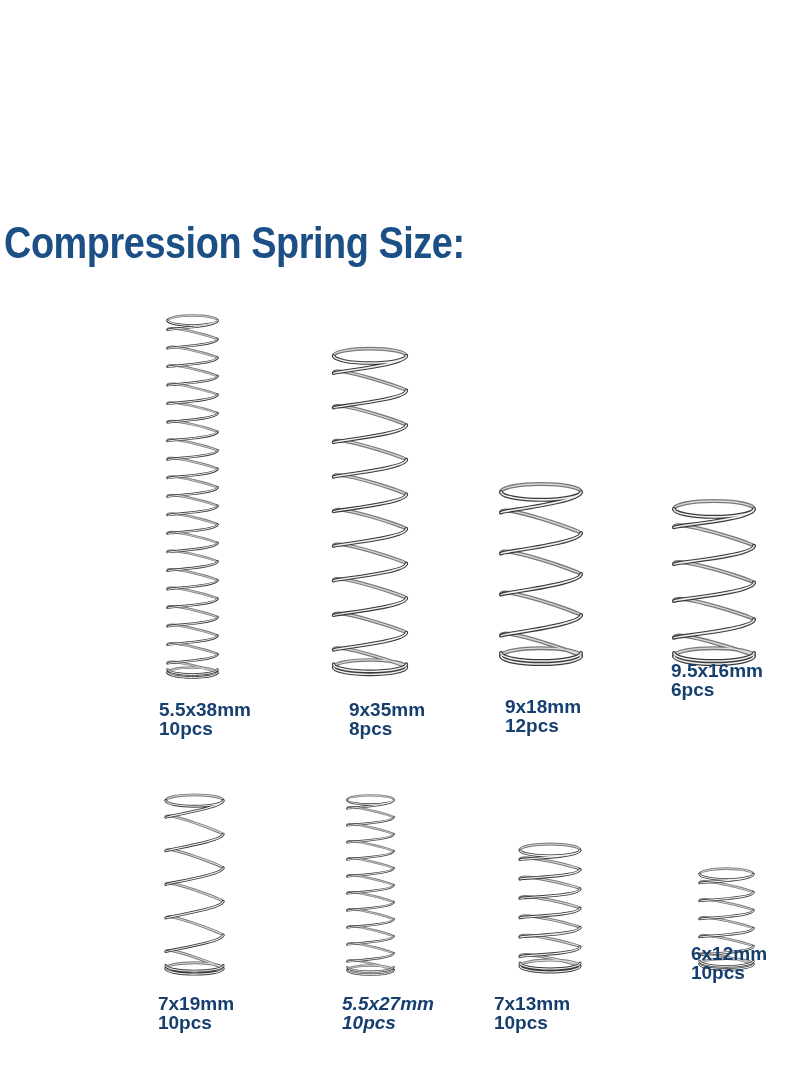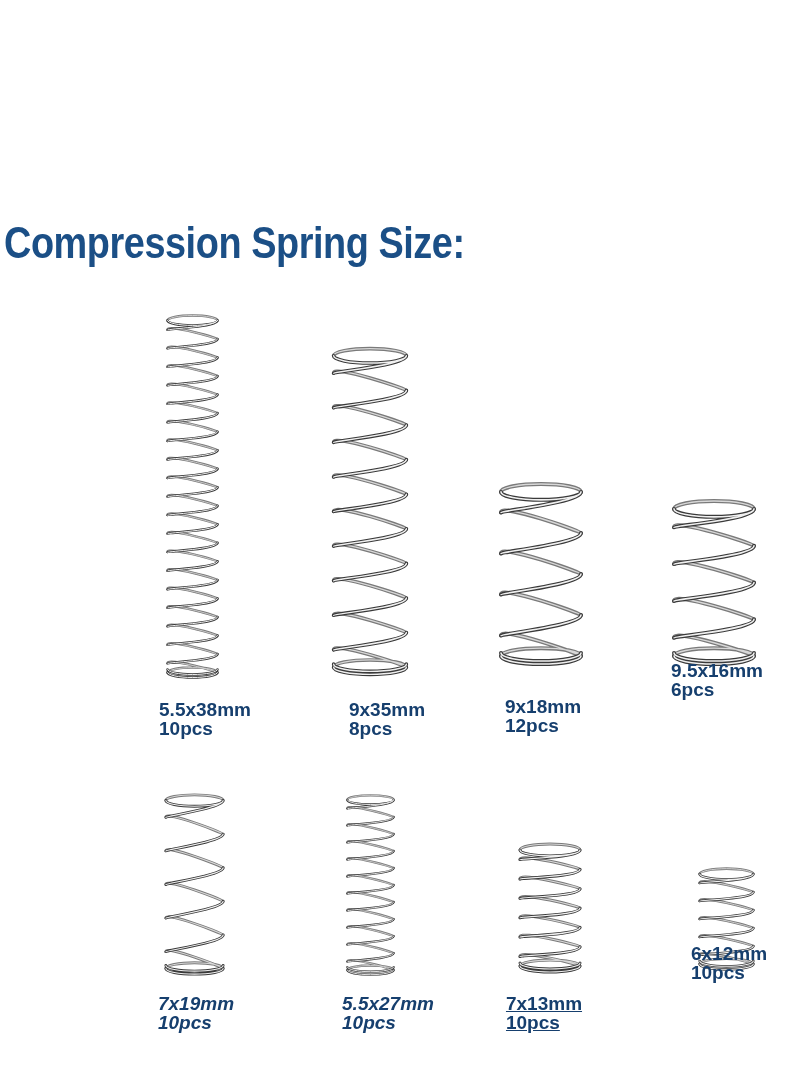--- a/index.html
+++ b/index.html
@@ -62,39 +62,39 @@
     </div>
     <div class="label" style="left: 717px; top: 661px;"><span class="size">9.5x16mm</span><span class="pcs">6pcs</span></div>
     <div class="spring" style="left: 163px; top: 792px;">
       <svg width="63" height="185" viewBox="0 0 63 185">
         <path d="M 2.8636363636363633 8.533636363636363 A 28.636363636363637 5.67 0 1 1 60.13636363636364 8.533636363636363 M 2.8636363636363633 25.32690909090909 C 2.8636363636363633 18.522909090909092, 60.13636363636364 40.98618181818182, 60.13636363636364 42.12018181818182 M 2.8636363636363633 58.91345454545455 C 2.8636363636363633 52.10945454545455, 60.13636363636364 74.57272727272728, 60.13636363636364 75.70672727272728 M 2.8636363636363633 92.5 C 2.8636363636363633 85.696, 60.13636363636364 108.15927272727274, 60.13636363636364 109.29327272727274 M 2.8636363636363633 126.08654545454547 C 2.8636363636363633 119.28254545454547, 60.13636363636364 141.7458181818182, 60.13636363636364 142.8798181818182 M 2.8636363636363633 159.67309090909092 C 2.8636363636363633 152.86909090909091, 60.13636363636364 175.33236363636368, 60.13636363636364 176.46636363636367 M 2.8636363636363633 176.46636363636364 A 28.636363636363637 5.67 0 1 1 60.13636363636364 176.46636363636364 " fill="none" stroke="#7a7a7a" stroke-width="2.8636363636363638" stroke-linecap="round"></path>
         <path d="M 2.8636363636363633 8.533636363636363 A 28.636363636363637 5.67 0 1 1 60.13636363636364 8.533636363636363 M 2.8636363636363633 25.32690909090909 C 2.8636363636363633 18.522909090909092, 60.13636363636364 40.98618181818182, 60.13636363636364 42.12018181818182 M 2.8636363636363633 58.91345454545455 C 2.8636363636363633 52.10945454545455, 60.13636363636364 74.57272727272728, 60.13636363636364 75.70672727272728 M 2.8636363636363633 92.5 C 2.8636363636363633 85.696, 60.13636363636364 108.15927272727274, 60.13636363636364 109.29327272727274 M 2.8636363636363633 126.08654545454547 C 2.8636363636363633 119.28254545454547, 60.13636363636364 141.7458181818182, 60.13636363636364 142.8798181818182 M 2.8636363636363633 159.67309090909092 C 2.8636363636363633 152.86909090909091, 60.13636363636364 175.33236363636368, 60.13636363636364 176.46636363636367 M 2.8636363636363633 176.46636363636364 A 28.636363636363637 5.67 0 1 1 60.13636363636364 176.46636363636364 " fill="none" stroke="#d8d8d8" stroke-width="1.0022727272727272" stroke-linecap="round"></path>
         <path d="M 2.8636363636363633 8.533636363636363 A 28.636363636363637 5.67 0 1 0 60.13636363636364 8.533636363636363 M 60.13636363636364 8.533636363636363 C 60.13636363636364 15.904636363636364, 2.8636363636363633 24.19290909090909, 2.8636363636363633 25.32690909090909 M 60.13636363636364 42.12018181818182 C 60.13636363636364 49.49118181818182, 2.8636363636363633 57.77945454545455, 2.8636363636363633 58.91345454545455 M 60.13636363636364 75.70672727272728 C 60.13636363636364 83.07772727272727, 2.8636363636363633 91.366, 2.8636363636363633 92.5 M 60.13636363636364 109.29327272727274 C 60.13636363636364 116.66427272727273, 2.8636363636363633 124.95254545454547, 2.8636363636363633 126.08654545454547 M 60.13636363636364 142.8798181818182 C 60.13636363636364 150.2508181818182, 2.8636363636363633 158.53909090909093, 2.8636363636363633 159.67309090909092 M 2.8636363636363633 176.46636363636364 A 28.636363636363637 5.67 0 1 0 60.13636363636364 176.46636363636364 M 2.8636363636363633 173.46636363636364 A 28.636363636363637 5.67 0 1 0 60.13636363636364 173.46636363636364 " fill="none" stroke="#3a3a3a" stroke-width="2.8636363636363638" stroke-linecap="round"></path>
         <path d="M 2.8636363636363633 8.533636363636363 A 28.636363636363637 5.67 0 1 0 60.13636363636364 8.533636363636363 M 60.13636363636364 8.533636363636363 C 60.13636363636364 15.904636363636364, 2.8636363636363633 24.19290909090909, 2.8636363636363633 25.32690909090909 M 60.13636363636364 42.12018181818182 C 60.13636363636364 49.49118181818182, 2.8636363636363633 57.77945454545455, 2.8636363636363633 58.91345454545455 M 60.13636363636364 75.70672727272728 C 60.13636363636364 83.07772727272727, 2.8636363636363633 91.366, 2.8636363636363633 92.5 M 60.13636363636364 109.29327272727274 C 60.13636363636364 116.66427272727273, 2.8636363636363633 124.95254545454547, 2.8636363636363633 126.08654545454547 M 60.13636363636364 142.8798181818182 C 60.13636363636364 150.2508181818182, 2.8636363636363633 158.53909090909093, 2.8636363636363633 159.67309090909092 M 2.8636363636363633 176.46636363636364 A 28.636363636363637 5.67 0 1 0 60.13636363636364 176.46636363636364 M 2.8636363636363633 173.46636363636364 A 28.636363636363637 5.67 0 1 0 60.13636363636364 173.46636363636364 " fill="none" stroke="#f0f0f0" stroke-width="1.1454545454545455" stroke-linecap="round"></path>
       </svg>
     </div>
-    <div class="label" style="left: 196px; top: 994px; font-style: italic;"><span class="size">7x19mm</span><span class="pcs">10pcs</span></div>
+    <div class="label" style="left: 196px; top: 994px;"><span class="size">7x19mm</span><span class="pcs">10pcs</span></div>
     <div class="spring" style="left: 345px; top: 793px;">
       <svg width="51" height="184" viewBox="0 0 51 184">
         <path d="M 2.31818181818182 6.908181818181818 A 23.18181818181818 4.59 0 1 1 48.68181818181818 6.908181818181818 M 2.31818181818182 15.417363636363637 C 2.31818181818182 9.909363636363636, 48.68181818181818 23.008545454545455, 48.68181818181818 23.926545454545455 M 2.31818181818182 32.43572727272728 C 2.31818181818182 26.927727272727278, 48.68181818181818 40.02690909090909, 48.68181818181818 40.94490909090909 M 2.31818181818182 49.45409090909091 C 2.31818181818182 43.946090909090906, 48.68181818181818 57.04527272727273, 48.68181818181818 57.96327272727273 M 2.31818181818182 66.47245454545455 C 2.31818181818182 60.96445454545455, 48.68181818181818 74.06363636363636, 48.68181818181818 74.98163636363637 M 2.31818181818182 83.49081818181818 C 2.31818181818182 77.98281818181819, 48.68181818181818 91.082, 48.68181818181818 92 M 2.31818181818182 100.50918181818182 C 2.31818181818182 95.00118181818182, 48.68181818181818 108.10036363636362, 48.68181818181818 109.01836363636363 M 2.31818181818182 117.52754545454546 C 2.31818181818182 112.01954545454547, 48.68181818181818 125.11872727272728, 48.68181818181818 126.03672727272729 M 2.31818181818182 134.5459090909091 C 2.31818181818182 129.0379090909091, 48.68181818181818 142.13709090909092, 48.68181818181818 143.05509090909092 M 2.31818181818182 151.56427272727274 C 2.31818181818182 146.05627272727273, 48.68181818181818 159.15545454545455, 48.68181818181818 160.07345454545455 M 2.31818181818182 168.58263636363637 C 2.31818181818182 163.07463636363636, 48.68181818181818 176.17381818181818, 48.68181818181818 177.09181818181818 M 2.31818181818182 177.09181818181818 A 23.18181818181818 4.59 0 1 1 48.68181818181818 177.09181818181818 " fill="none" stroke="#7a7a7a" stroke-width="2.3181818181818183" stroke-linecap="round"></path>
         <path d="M 2.31818181818182 6.908181818181818 A 23.18181818181818 4.59 0 1 1 48.68181818181818 6.908181818181818 M 2.31818181818182 15.417363636363637 C 2.31818181818182 9.909363636363636, 48.68181818181818 23.008545454545455, 48.68181818181818 23.926545454545455 M 2.31818181818182 32.43572727272728 C 2.31818181818182 26.927727272727278, 48.68181818181818 40.02690909090909, 48.68181818181818 40.94490909090909 M 2.31818181818182 49.45409090909091 C 2.31818181818182 43.946090909090906, 48.68181818181818 57.04527272727273, 48.68181818181818 57.96327272727273 M 2.31818181818182 66.47245454545455 C 2.31818181818182 60.96445454545455, 48.68181818181818 74.06363636363636, 48.68181818181818 74.98163636363637 M 2.31818181818182 83.49081818181818 C 2.31818181818182 77.98281818181819, 48.68181818181818 91.082, 48.68181818181818 92 M 2.31818181818182 100.50918181818182 C 2.31818181818182 95.00118181818182, 48.68181818181818 108.10036363636362, 48.68181818181818 109.01836363636363 M 2.31818181818182 117.52754545454546 C 2.31818181818182 112.01954545454547, 48.68181818181818 125.11872727272728, 48.68181818181818 126.03672727272729 M 2.31818181818182 134.5459090909091 C 2.31818181818182 129.0379090909091, 48.68181818181818 142.13709090909092, 48.68181818181818 143.05509090909092 M 2.31818181818182 151.56427272727274 C 2.31818181818182 146.05627272727273, 48.68181818181818 159.15545454545455, 48.68181818181818 160.07345454545455 M 2.31818181818182 168.58263636363637 C 2.31818181818182 163.07463636363636, 48.68181818181818 176.17381818181818, 48.68181818181818 177.09181818181818 M 2.31818181818182 177.09181818181818 A 23.18181818181818 4.59 0 1 1 48.68181818181818 177.09181818181818 " fill="none" stroke="#d8d8d8" stroke-width="0.8113636363636364" stroke-linecap="round"></path>
         <path d="M 2.31818181818182 6.908181818181818 A 23.18181818181818 4.59 0 1 0 48.68181818181818 6.908181818181818 M 48.68181818181818 6.908181818181818 C 48.68181818181818 12.875181818181819, 2.31818181818182 14.499363636363638, 2.31818181818182 15.417363636363637 M 48.68181818181818 23.926545454545455 C 48.68181818181818 29.893545454545453, 2.31818181818182 31.517727272727278, 2.31818181818182 32.43572727272728 M 48.68181818181818 40.94490909090909 C 48.68181818181818 46.91190909090909, 2.31818181818182 48.53609090909091, 2.31818181818182 49.45409090909091 M 48.68181818181818 57.96327272727273 C 48.68181818181818 63.93027272727273, 2.31818181818182 65.55445454545455, 2.31818181818182 66.47245454545455 M 48.68181818181818 74.98163636363637 C 48.68181818181818 80.94863636363637, 2.31818181818182 82.57281818181818, 2.31818181818182 83.49081818181818 M 48.68181818181818 92 C 48.68181818181818 97.967, 2.31818181818182 99.59118181818181, 2.31818181818182 100.50918181818182 M 48.68181818181818 109.01836363636365 C 48.68181818181818 114.98536363636364, 2.31818181818182 116.60954545454545, 2.31818181818182 117.52754545454546 M 48.68181818181818 126.03672727272729 C 48.68181818181818 132.0037272727273, 2.31818181818182 133.6279090909091, 2.31818181818182 134.5459090909091 M 48.68181818181818 143.05509090909092 C 48.68181818181818 149.02209090909093, 2.31818181818182 150.64627272727273, 2.31818181818182 151.56427272727274 M 48.68181818181818 160.07345454545455 C 48.68181818181818 166.04045454545457, 2.31818181818182 167.66463636363636, 2.31818181818182 168.58263636363637 M 2.31818181818182 177.09181818181818 A 23.18181818181818 4.59 0 1 0 48.68181818181818 177.09181818181818 M 2.31818181818182 174.09181818181818 A 23.18181818181818 4.59 0 1 0 48.68181818181818 174.09181818181818 " fill="none" stroke="#3a3a3a" stroke-width="2.3181818181818183" stroke-linecap="round"></path>
         <path d="M 2.31818181818182 6.908181818181818 A 23.18181818181818 4.59 0 1 0 48.68181818181818 6.908181818181818 M 48.68181818181818 6.908181818181818 C 48.68181818181818 12.875181818181819, 2.31818181818182 14.499363636363638, 2.31818181818182 15.417363636363637 M 48.68181818181818 23.926545454545455 C 48.68181818181818 29.893545454545453, 2.31818181818182 31.517727272727278, 2.31818181818182 32.43572727272728 M 48.68181818181818 40.94490909090909 C 48.68181818181818 46.91190909090909, 2.31818181818182 48.53609090909091, 2.31818181818182 49.45409090909091 M 48.68181818181818 57.96327272727273 C 48.68181818181818 63.93027272727273, 2.31818181818182 65.55445454545455, 2.31818181818182 66.47245454545455 M 48.68181818181818 74.98163636363637 C 48.68181818181818 80.94863636363637, 2.31818181818182 82.57281818181818, 2.31818181818182 83.49081818181818 M 48.68181818181818 92 C 48.68181818181818 97.967, 2.31818181818182 99.59118181818181, 2.31818181818182 100.50918181818182 M 48.68181818181818 109.01836363636365 C 48.68181818181818 114.98536363636364, 2.31818181818182 116.60954545454545, 2.31818181818182 117.52754545454546 M 48.68181818181818 126.03672727272729 C 48.68181818181818 132.0037272727273, 2.31818181818182 133.6279090909091, 2.31818181818182 134.5459090909091 M 48.68181818181818 143.05509090909092 C 48.68181818181818 149.02209090909093, 2.31818181818182 150.64627272727273, 2.31818181818182 151.56427272727274 M 48.68181818181818 160.07345454545455 C 48.68181818181818 166.04045454545457, 2.31818181818182 167.66463636363636, 2.31818181818182 168.58263636363637 M 2.31818181818182 177.09181818181818 A 23.18181818181818 4.59 0 1 0 48.68181818181818 177.09181818181818 M 2.31818181818182 174.09181818181818 A 23.18181818181818 4.59 0 1 0 48.68181818181818 174.09181818181818 " fill="none" stroke="#f0f0f0" stroke-width="0.9272727272727274" stroke-linecap="round"></path>
       </svg>
     </div>
     <div class="label" style="left: 388px; top: 994px; font-style: italic;"><span class="size">5.5x27mm</span><span class="pcs">10pcs</span></div>
     <div class="spring" style="left: 517px; top: 841px;">
       <svg width="66" height="134" viewBox="0 0 66 134">
         <path d="M 3 8.94 A 30 5.9399999999999995 0 1 1 63 8.94 M 3 18.616666666666667 C 3 11.488666666666667, 63 27.105333333333338, 63 28.293333333333337 M 3 37.970000000000006 C 3 30.842000000000006, 63 46.45866666666667, 63 47.646666666666675 M 3 57.32333333333334 C 3 50.19533333333334, 63 65.812, 63 67 M 3 76.67666666666666 C 3 69.54866666666666, 63 85.16533333333334, 63 86.35333333333334 M 3 96.03 C 3 88.902, 63 104.51866666666668, 63 105.70666666666668 M 3 115.38333333333334 C 3 108.25533333333334, 63 123.87200000000001, 63 125.06000000000002 M 3 125.06 A 30 5.9399999999999995 0 1 1 63 125.06 " fill="none" stroke="#7a7a7a" stroke-width="3" stroke-linecap="round"></path>
         <path d="M 3 8.94 A 30 5.9399999999999995 0 1 1 63 8.94 M 3 18.616666666666667 C 3 11.488666666666667, 63 27.105333333333338, 63 28.293333333333337 M 3 37.970000000000006 C 3 30.842000000000006, 63 46.45866666666667, 63 47.646666666666675 M 3 57.32333333333334 C 3 50.19533333333334, 63 65.812, 63 67 M 3 76.67666666666666 C 3 69.54866666666666, 63 85.16533333333334, 63 86.35333333333334 M 3 96.03 C 3 88.902, 63 104.51866666666668, 63 105.70666666666668 M 3 115.38333333333334 C 3 108.25533333333334, 63 123.87200000000001, 63 125.06000000000002 M 3 125.06 A 30 5.9399999999999995 0 1 1 63 125.06 " fill="none" stroke="#d8d8d8" stroke-width="1.0499999999999998" stroke-linecap="round"></path>
         <path d="M 3 8.94 A 30 5.9399999999999995 0 1 0 63 8.94 M 63 8.94 C 63 16.662, 3 17.42866666666667, 3 18.616666666666667 M 63 28.293333333333337 C 63 36.01533333333334, 3 36.782000000000004, 3 37.970000000000006 M 63 47.64666666666667 C 63 55.36866666666667, 3 56.135333333333335, 3 57.32333333333334 M 63 67 C 63 74.722, 3 75.48866666666666, 3 76.67666666666666 M 63 86.35333333333334 C 63 94.07533333333333, 3 94.842, 3 96.03 M 63 105.70666666666668 C 63 113.42866666666667, 3 114.19533333333334, 3 115.38333333333334 M 3 125.06 A 30 5.9399999999999995 0 1 0 63 125.06 M 3 122.06 A 30 5.9399999999999995 0 1 0 63 122.06 " fill="none" stroke="#3a3a3a" stroke-width="3" stroke-linecap="round"></path>
         <path d="M 3 8.94 A 30 5.9399999999999995 0 1 0 63 8.94 M 63 8.94 C 63 16.662, 3 17.42866666666667, 3 18.616666666666667 M 63 28.293333333333337 C 63 36.01533333333334, 3 36.782000000000004, 3 37.970000000000006 M 63 47.64666666666667 C 63 55.36866666666667, 3 56.135333333333335, 3 57.32333333333334 M 63 67 C 63 74.722, 3 75.48866666666666, 3 76.67666666666666 M 63 86.35333333333334 C 63 94.07533333333333, 3 94.842, 3 96.03 M 63 105.70666666666668 C 63 113.42866666666667, 3 114.19533333333334, 3 115.38333333333334 M 3 125.06 A 30 5.9399999999999995 0 1 0 63 125.06 M 3 122.06 A 30 5.9399999999999995 0 1 0 63 122.06 " fill="none" stroke="#f0f0f0" stroke-width="1.2000000000000002" stroke-linecap="round"></path>
       </svg>
     </div>
-    <div class="label" style="left: 544px; top: 994px; text-decoration: underline;"><span class="size">7x13mm</span><span class="pcs">10pcs</span></div>
+    <div class="label" style="left: 532px; top: 994px;"><span class="size">7x13mm</span><span class="pcs">10pcs</span></div>
     <div class="spring" style="left: 697px; top: 866px;">
       <svg width="59" height="106" viewBox="0 0 59 106">
         <path d="M 2.68181818181818 7.991818181818181 A 26.81818181818182 5.31 0 1 1 56.31818181818182 7.991818181818181 M 2.68181818181818 16.993454545454544 C 2.68181818181818 10.621454545454544, 56.31818181818182 24.933090909090907, 56.31818181818182 25.99509090909091 M 2.68181818181818 34.99672727272727 C 2.68181818181818 28.62472727272727, 56.31818181818182 42.93636363636364, 56.31818181818182 43.998363636363635 M 2.68181818181818 53 C 2.68181818181818 46.628, 56.31818181818182 60.93963636363637, 56.31818181818182 62.001636363636365 M 2.68181818181818 71.00327272727272 C 2.68181818181818 64.63127272727272, 56.31818181818182 78.94290909090908, 56.31818181818182 80.00490909090908 M 2.68181818181818 89.00654545454545 C 2.68181818181818 82.63454545454545, 56.31818181818182 96.94618181818181, 56.31818181818182 98.00818181818181 M 2.68181818181818 98.00818181818181 A 26.81818181818182 5.31 0 1 1 56.31818181818182 98.00818181818181 " fill="none" stroke="#7a7a7a" stroke-width="2.6818181818181817" stroke-linecap="round"></path>
         <path d="M 2.68181818181818 7.991818181818181 A 26.81818181818182 5.31 0 1 1 56.31818181818182 7.991818181818181 M 2.68181818181818 16.993454545454544 C 2.68181818181818 10.621454545454544, 56.31818181818182 24.933090909090907, 56.31818181818182 25.99509090909091 M 2.68181818181818 34.99672727272727 C 2.68181818181818 28.62472727272727, 56.31818181818182 42.93636363636364, 56.31818181818182 43.998363636363635 M 2.68181818181818 53 C 2.68181818181818 46.628, 56.31818181818182 60.93963636363637, 56.31818181818182 62.001636363636365 M 2.68181818181818 71.00327272727272 C 2.68181818181818 64.63127272727272, 56.31818181818182 78.94290909090908, 56.31818181818182 80.00490909090908 M 2.68181818181818 89.00654545454545 C 2.68181818181818 82.63454545454545, 56.31818181818182 96.94618181818181, 56.31818181818182 98.00818181818181 M 2.68181818181818 98.00818181818181 A 26.81818181818182 5.31 0 1 1 56.31818181818182 98.00818181818181 " fill="none" stroke="#d8d8d8" stroke-width="0.9386363636363635" stroke-linecap="round"></path>
         <path d="M 2.68181818181818 7.991818181818181 A 26.81818181818182 5.31 0 1 0 56.31818181818182 7.991818181818181 M 56.31818181818182 7.991818181818181 C 56.31818181818182 14.89481818181818, 2.68181818181818 15.931454545454544, 2.68181818181818 16.993454545454544 M 56.31818181818182 25.99509090909091 C 56.31818181818182 32.89809090909091, 2.68181818181818 33.93472727272727, 2.68181818181818 34.99672727272727 M 56.31818181818182 43.998363636363635 C 56.31818181818182 50.901363636363634, 2.68181818181818 51.938, 2.68181818181818 53 M 56.31818181818182 62.00163636363636 C 56.31818181818182 68.90463636363636, 2.68181818181818 69.94127272727272, 2.68181818181818 71.00327272727272 M 56.31818181818182 80.00490909090908 C 56.31818181818182 86.90790909090909, 2.68181818181818 87.94454545454545, 2.68181818181818 89.00654545454545 M 2.68181818181818 98.00818181818181 A 26.81818181818182 5.31 0 1 0 56.31818181818182 98.00818181818181 M 2.68181818181818 95.00818181818181 A 26.81818181818182 5.31 0 1 0 56.31818181818182 95.00818181818181 " fill="none" stroke="#3a3a3a" stroke-width="2.6818181818181817" stroke-linecap="round"></path>
         <path d="M 2.68181818181818 7.991818181818181 A 26.81818181818182 5.31 0 1 0 56.31818181818182 7.991818181818181 M 56.31818181818182 7.991818181818181 C 56.31818181818182 14.89481818181818, 2.68181818181818 15.931454545454544, 2.68181818181818 16.993454545454544 M 56.31818181818182 25.99509090909091 C 56.31818181818182 32.89809090909091, 2.68181818181818 33.93472727272727, 2.68181818181818 34.99672727272727 M 56.31818181818182 43.998363636363635 C 56.31818181818182 50.901363636363634, 2.68181818181818 51.938, 2.68181818181818 53 M 56.31818181818182 62.00163636363636 C 56.31818181818182 68.90463636363636, 2.68181818181818 69.94127272727272, 2.68181818181818 71.00327272727272 M 56.31818181818182 80.00490909090908 C 56.31818181818182 86.90790909090909, 2.68181818181818 87.94454545454545, 2.68181818181818 89.00654545454545 M 2.68181818181818 98.00818181818181 A 26.81818181818182 5.31 0 1 0 56.31818181818182 98.00818181818181 M 2.68181818181818 95.00818181818181 A 26.81818181818182 5.31 0 1 0 56.31818181818182 95.00818181818181 " fill="none" stroke="#f0f0f0" stroke-width="1.0727272727272728" stroke-linecap="round"></path>
       </svg>
     </div>
     <div class="label" style="left: 729px; top: 944px;"><span class="size">6x12mm</span><span class="pcs">10pcs</span></div>
   </div>

